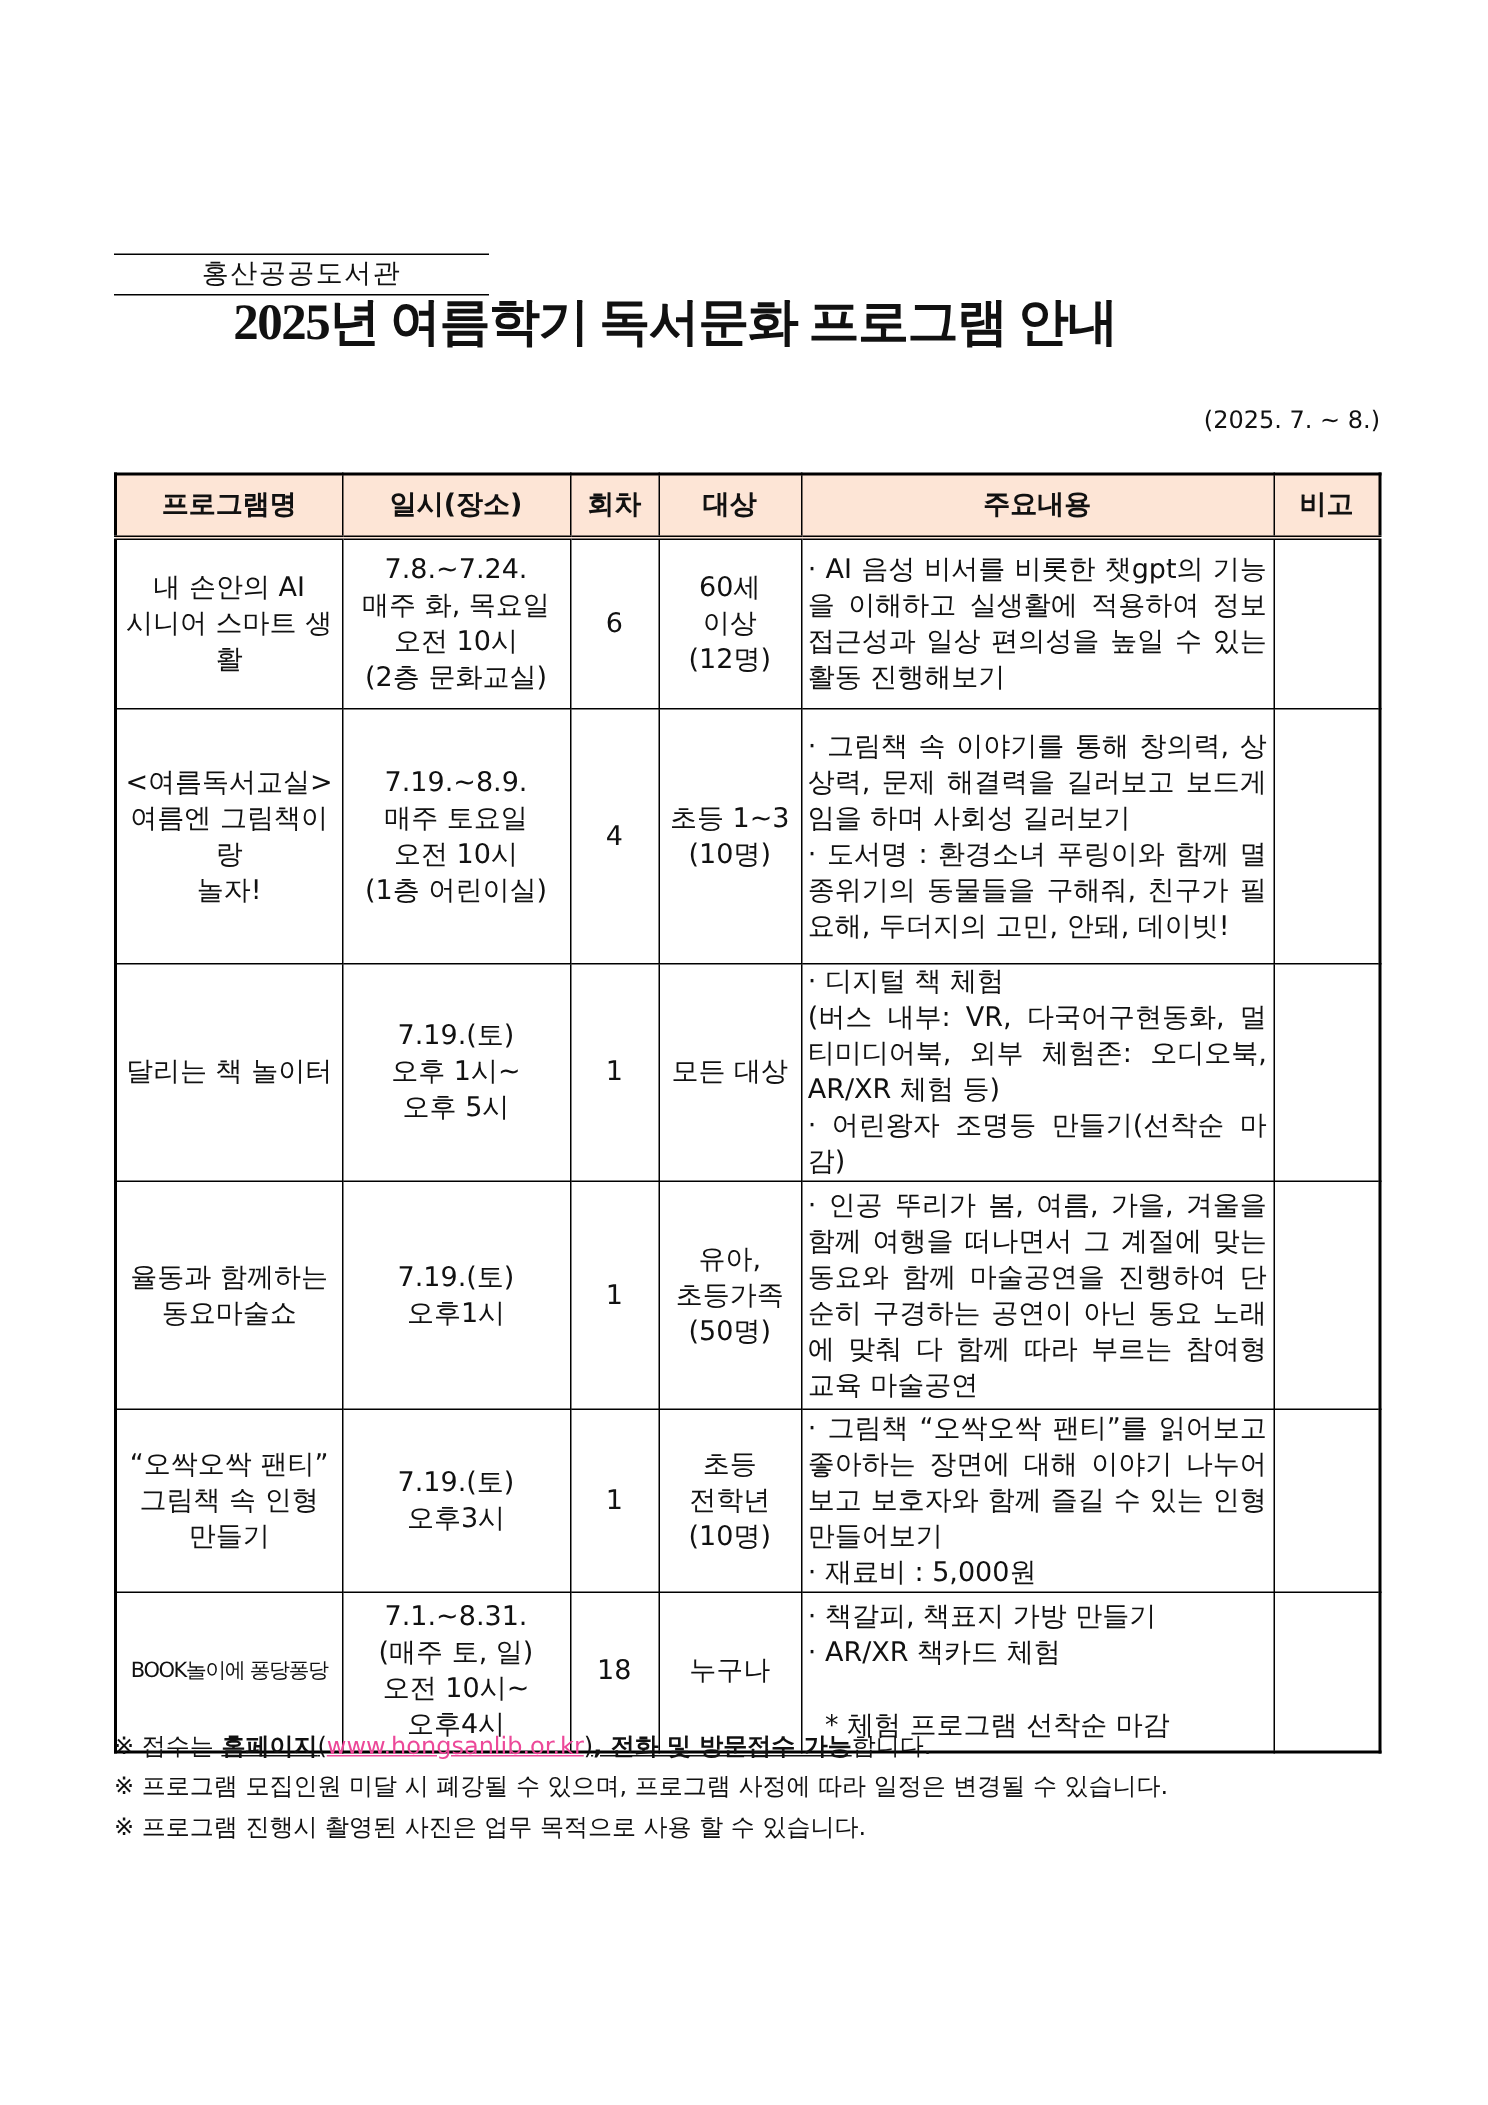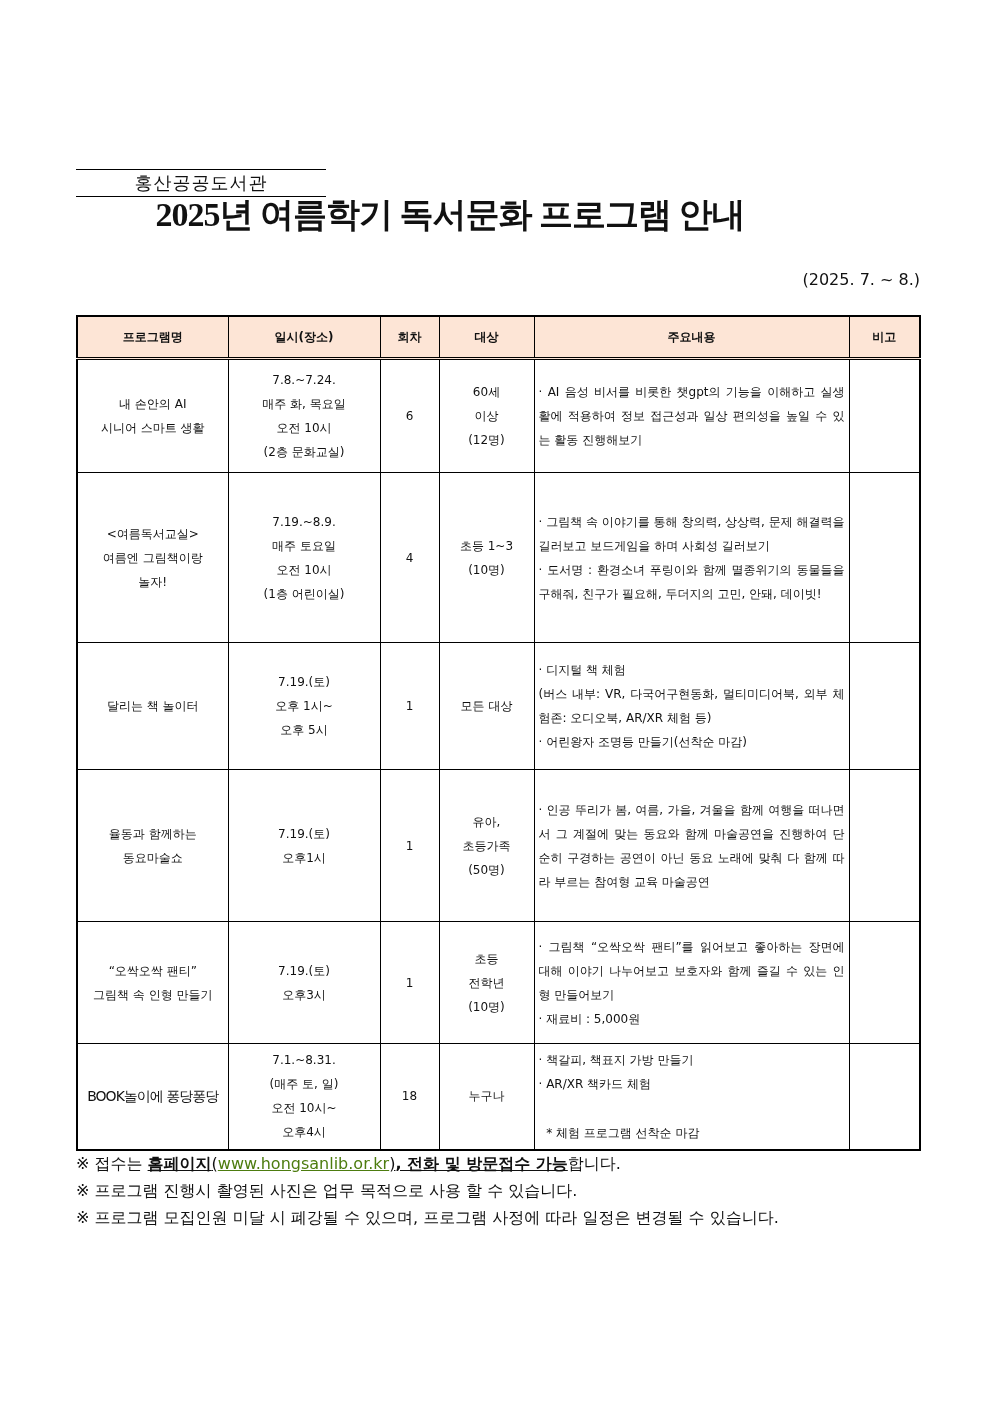--- a/index.html
+++ b/index.html
@@ -1,30 +1,30 @@
 <!DOCTYPE html>
 <html><head>
 <meta charset="utf-8">
 <style>
   html, body { margin: 0; padding: 0; background: #ffffff; }
   body { width: 992px; height: 1403px; position: relative; font-family: "DejaVu Sans", "Liberation Sans", sans-serif; color: #111; }
   .org { position: absolute; left: 76px; top: 122px; width: 250px; height: 26px; border-top: 1.5px solid #000; border-bottom: 1.5px solid #000; text-align: center; font-size: 18px; line-height: 26px; letter-spacing: 1px; margin-top: 47px; }
   .title { position: absolute; left: 0; top: 192px; width: 900px; text-align: center; font-size: 34px; font-weight: bold; letter-spacing: -1px; font-family: Liberation Serif, serif; }
   .period { position: absolute; right: 72px; top: 270px; font-size: 16px; margin-left: 12px; }
   table.prog { position: absolute; left: 76px; top: 315px; width: 843px; border-collapse: collapse; border: 2px solid #000; table-layout: fixed; }
-  table.prog th, table.prog td { border: 1px solid #000; font-size: 12px; line-height: 24px; padding: 0 4px; vertical-align: middle; }
+  table.prog th, table.prog td { border: 1px solid #000; font-size: 18px; line-height: 24px; padding: 0 4px; vertical-align: middle; }
   table.prog thead th { background: #fde5d6; height: 40px; font-weight: bold; text-align: center; border-bottom: 3px double #000; }
   td.c { text-align: center; }
   td.content { text-align: justify; padding: 2px 6px; }
   td.content div { text-align: justify; text-align-last: left; }
   .notes { position: absolute; left: 76px; top: 1150px; width: 860px; font-size: 16px; line-height: 27px; }
   .notes .line { white-space: nowrap; }
   .b { font-weight: bold; }
   .u { text-decoration: underline; }
-  .link { color: #4d7c0f; text-decoration: underline; text-align: right; }
+  .link { color: #ec4899; text-decoration: underline; text-align: right; }
   .ico { display: inline-block; width: 20px; font-size: 15px; }
 </style>
 </head>
 <body>
 
 <div class="org">홍산공공도서관</div>
 <div class="title">2025년 여름학기 독서문화 프로그램 안내</div>
 <div class="period">(2025. 7. ~ 8.)</div>
 
 <table class="prog">
@@ -183,19 +183,19 @@
   </tbody>
 </table>
 
 <div class="notes">
   <div class="line">
     <span>※</span>
     <span>접수는 </span><span class="b u">홈페이지</span><span class="u">(</span><span class="link">www.hongsanlib.or.kr</span><span class="u">)</span><span class="b u">, 전화 및 방문접수 가능</span><span>합니다.</span>
   </div>
   <div class="line">
     <span>※</span>
-    <span>프로그램 진행시 촬영된 사진은 업무 목적으로 사용 할 수 있습니다.</span>
+    <span>프로그램 모집인원 미달 시 폐강될 수 있으며, 프로그램 사정에 따라 일정은 변경될 수 있습니다.</span>
   </div>
   <div class="line">
     <span>※</span>
-    <span>프로그램 모집인원 미달 시 폐강될 수 있으며, 프로그램 사정에 따라 일정은 변경될 수 있습니다.</span>
+    <span>프로그램 진행시 촬영된 사진은 업무 목적으로 사용 할 수 있습니다.</span>
   </div>
 </div>
 
 </body></html>

